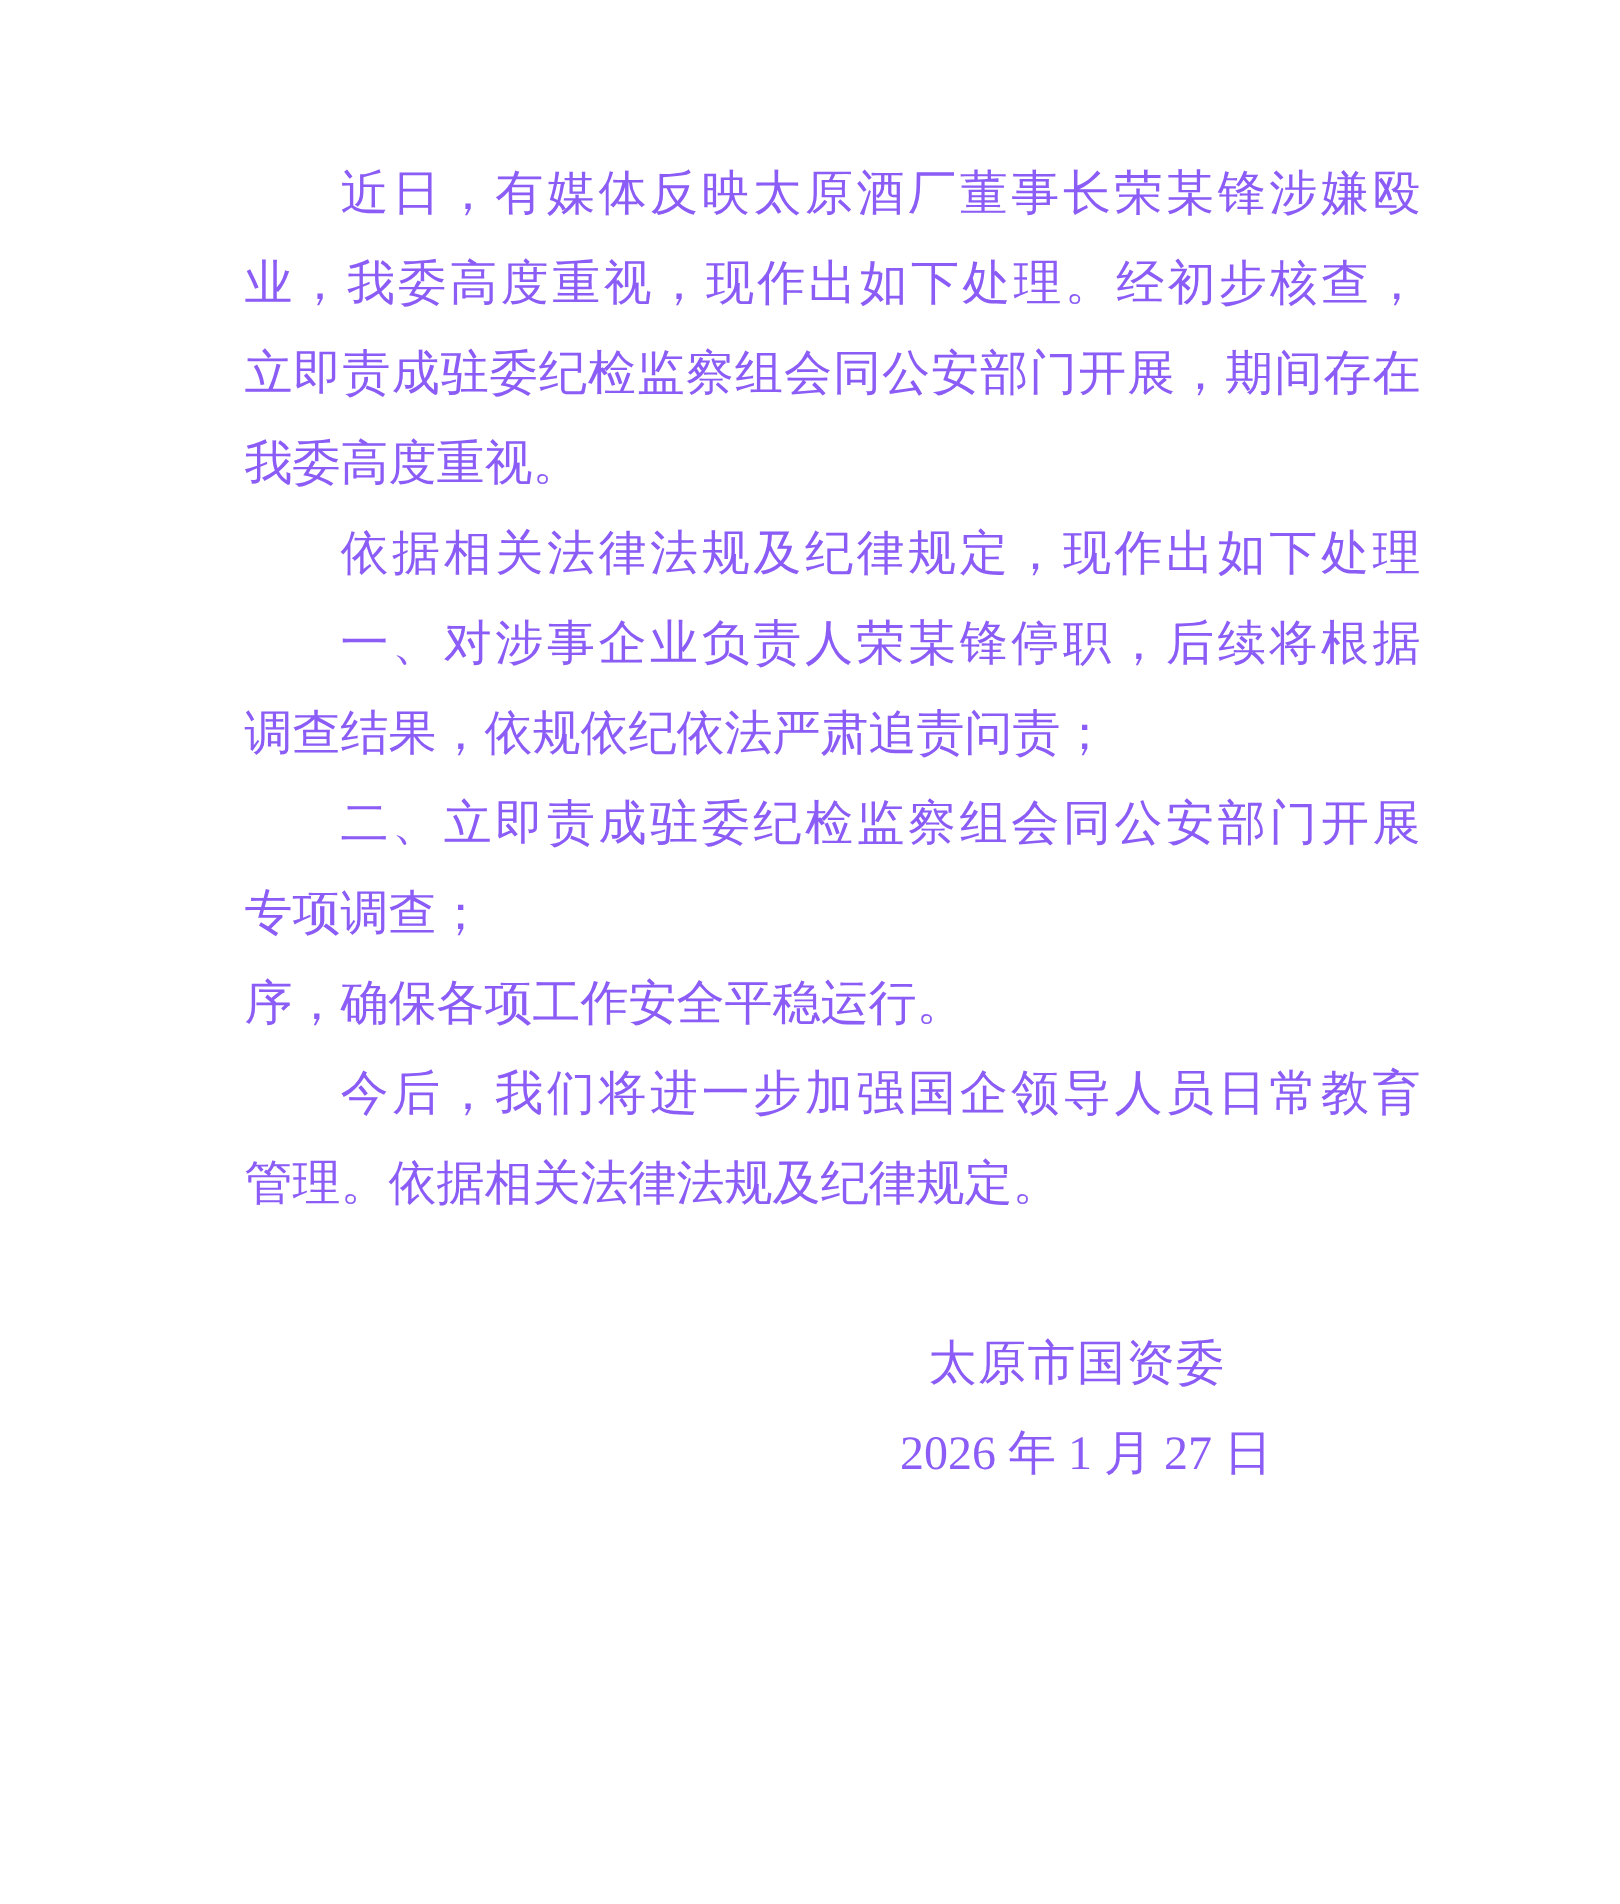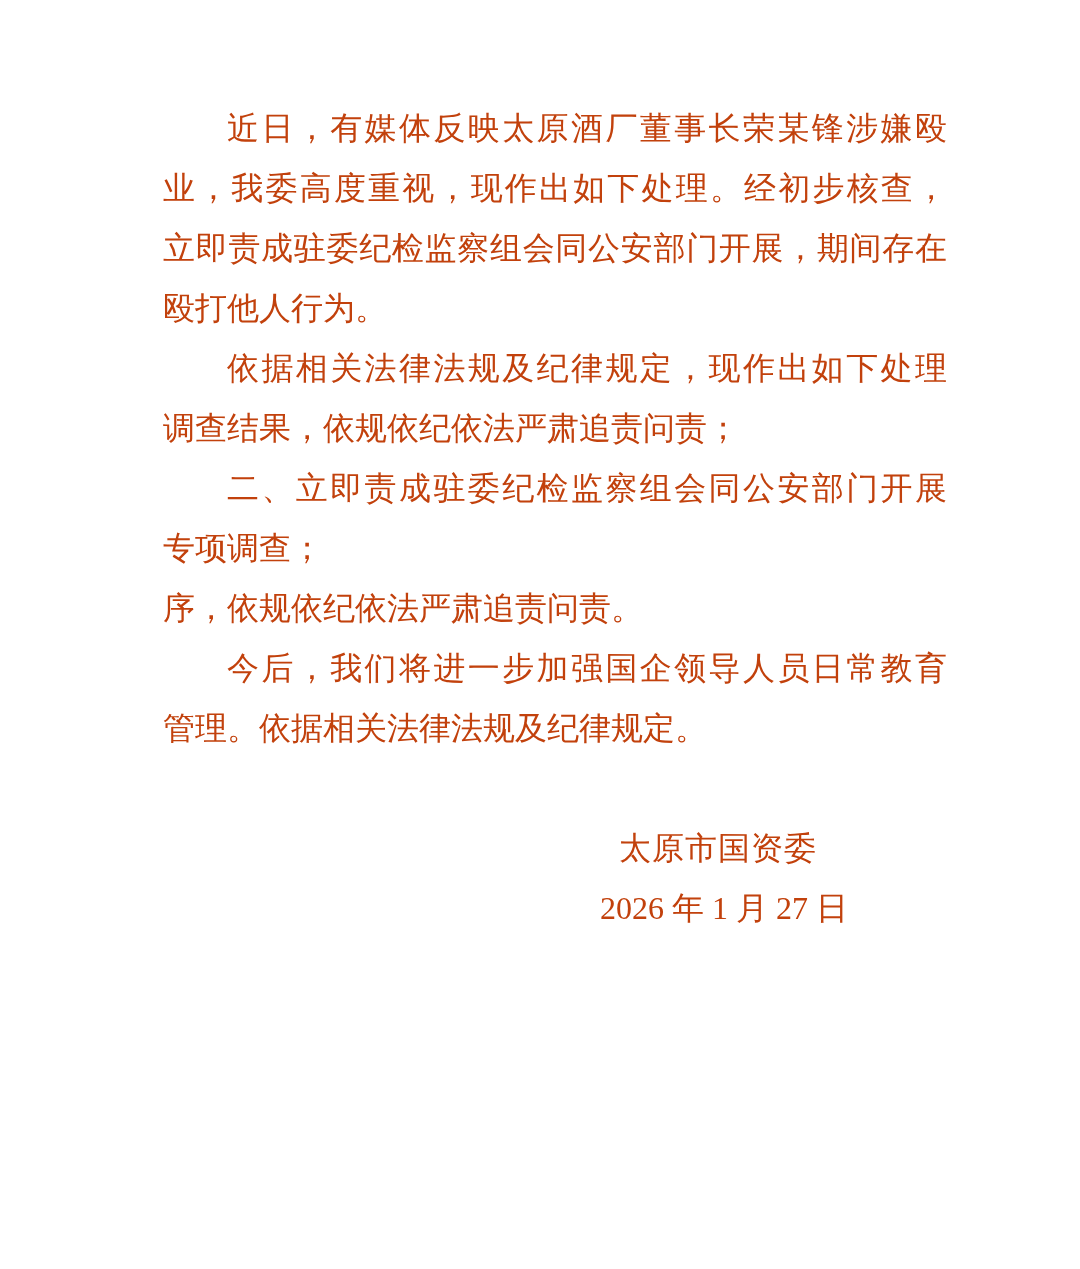--- a/index.html
+++ b/index.html
@@ -7,21 +7,21 @@
     padding: 0;
     background: #ffffff;
   }
   .page {
     position: relative;
     width: 1080px;
     height: 1269px;
     background: #ffffff;
     overflow: hidden;
     font-family: "Liberation Serif", serif;
-    color: #c2410c;
+    color: #8b5cf6;
   }
   .doc {
     position: absolute;
     left: 163px;
     top: 98px;
     width: 784px;
     font-size: 32px;
     line-height: 60px;
     letter-spacing: 0;
   }
@@ -53,30 +53,31 @@
 </style>
 </head>
 <body>
 
 <div class="page">
   <div class="doc">
 
     <div class="ln jl ind">近日，有媒体反映太原酒厂董事长荣某锋涉嫌殴</div>
     <div class="ln jl">业，我委高度重视，现作出如下处理。经初步核查，</div>
     <div class="ln jl">立即责成驻委纪检监察组会同公安部门开展，期间存在</div>
-    <div class="ln">殴打他人行为。</div>
+    <div class="ln">我委高度重视。</div>
 
     <div class="ln jl ind">依据相关法律法规及纪律规定，现作出如下处理</div>
 
+    <div class="ln jl ind">一、对涉事企业负责人荣某锋停职，后续将根据</div>
     <div class="ln">调查结果，依规依纪依法严肃追责问责；</div>
 
     <div class="ln jl ind">二、立即责成驻委纪检监察组会同公安部门开展</div>
     <div class="ln">专项调查；</div>
 
-    <div class="ln">序，依规依纪依法严肃追责问责。</div>
+    <div class="ln">序，确保各项工作安全平稳运行。</div>
 
     <div class="ln jl ind">今后，我们将进一步加强国企领导人员日常教育</div>
     <div class="ln">管理。依据相关法律法规及纪律规定。</div>
 
     <div class="sig-block">
       <div class="ln sig">太原市国资委</div>
       <div class="ln date">2026 年 1 月 27 日</div>
     </div>
 
   </div>

